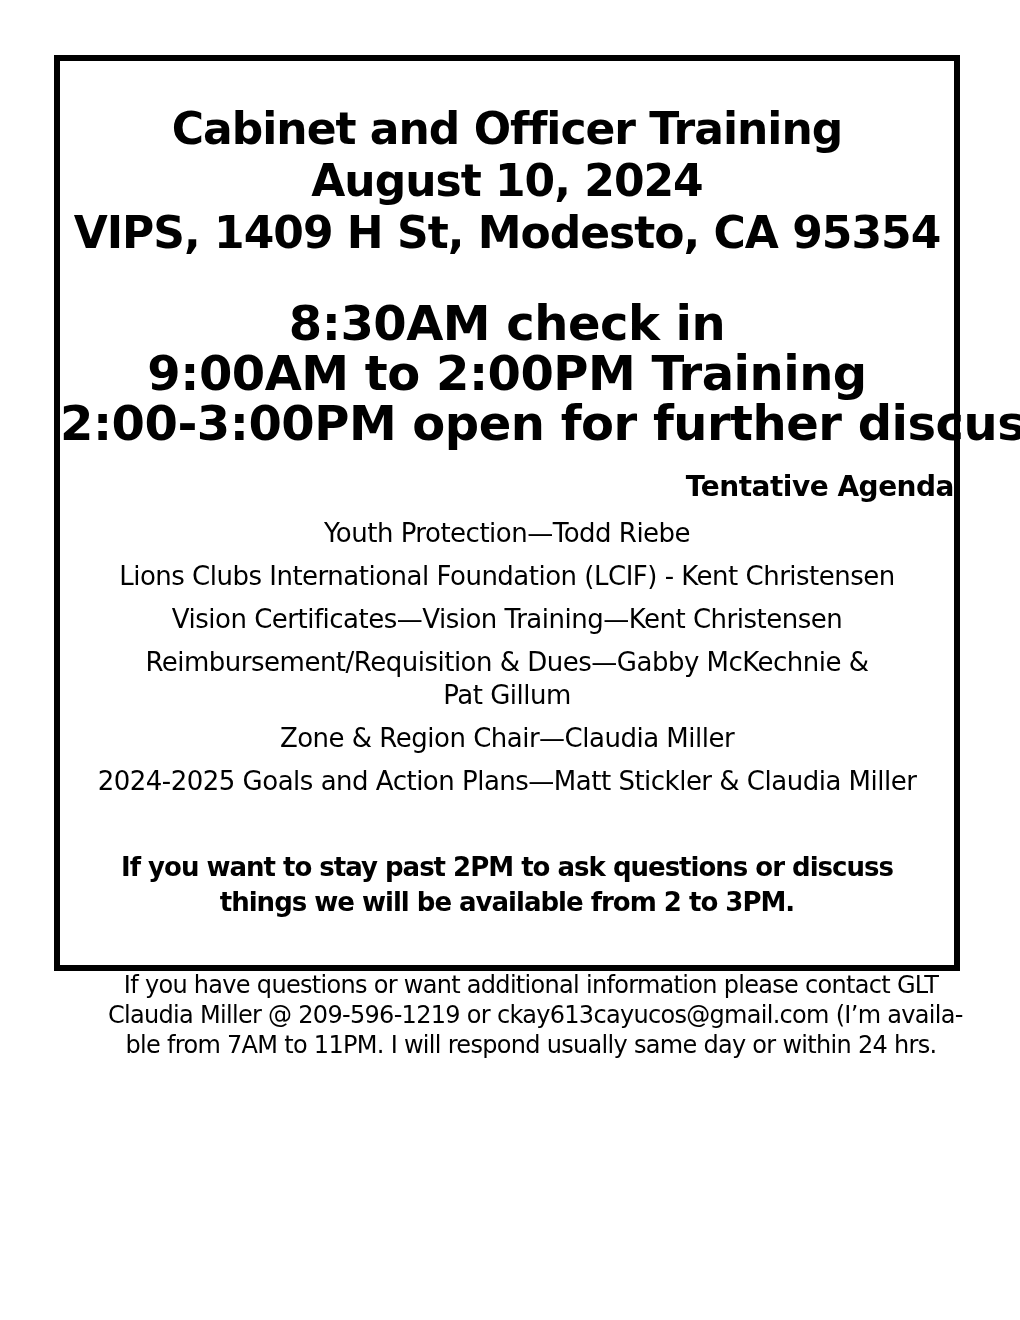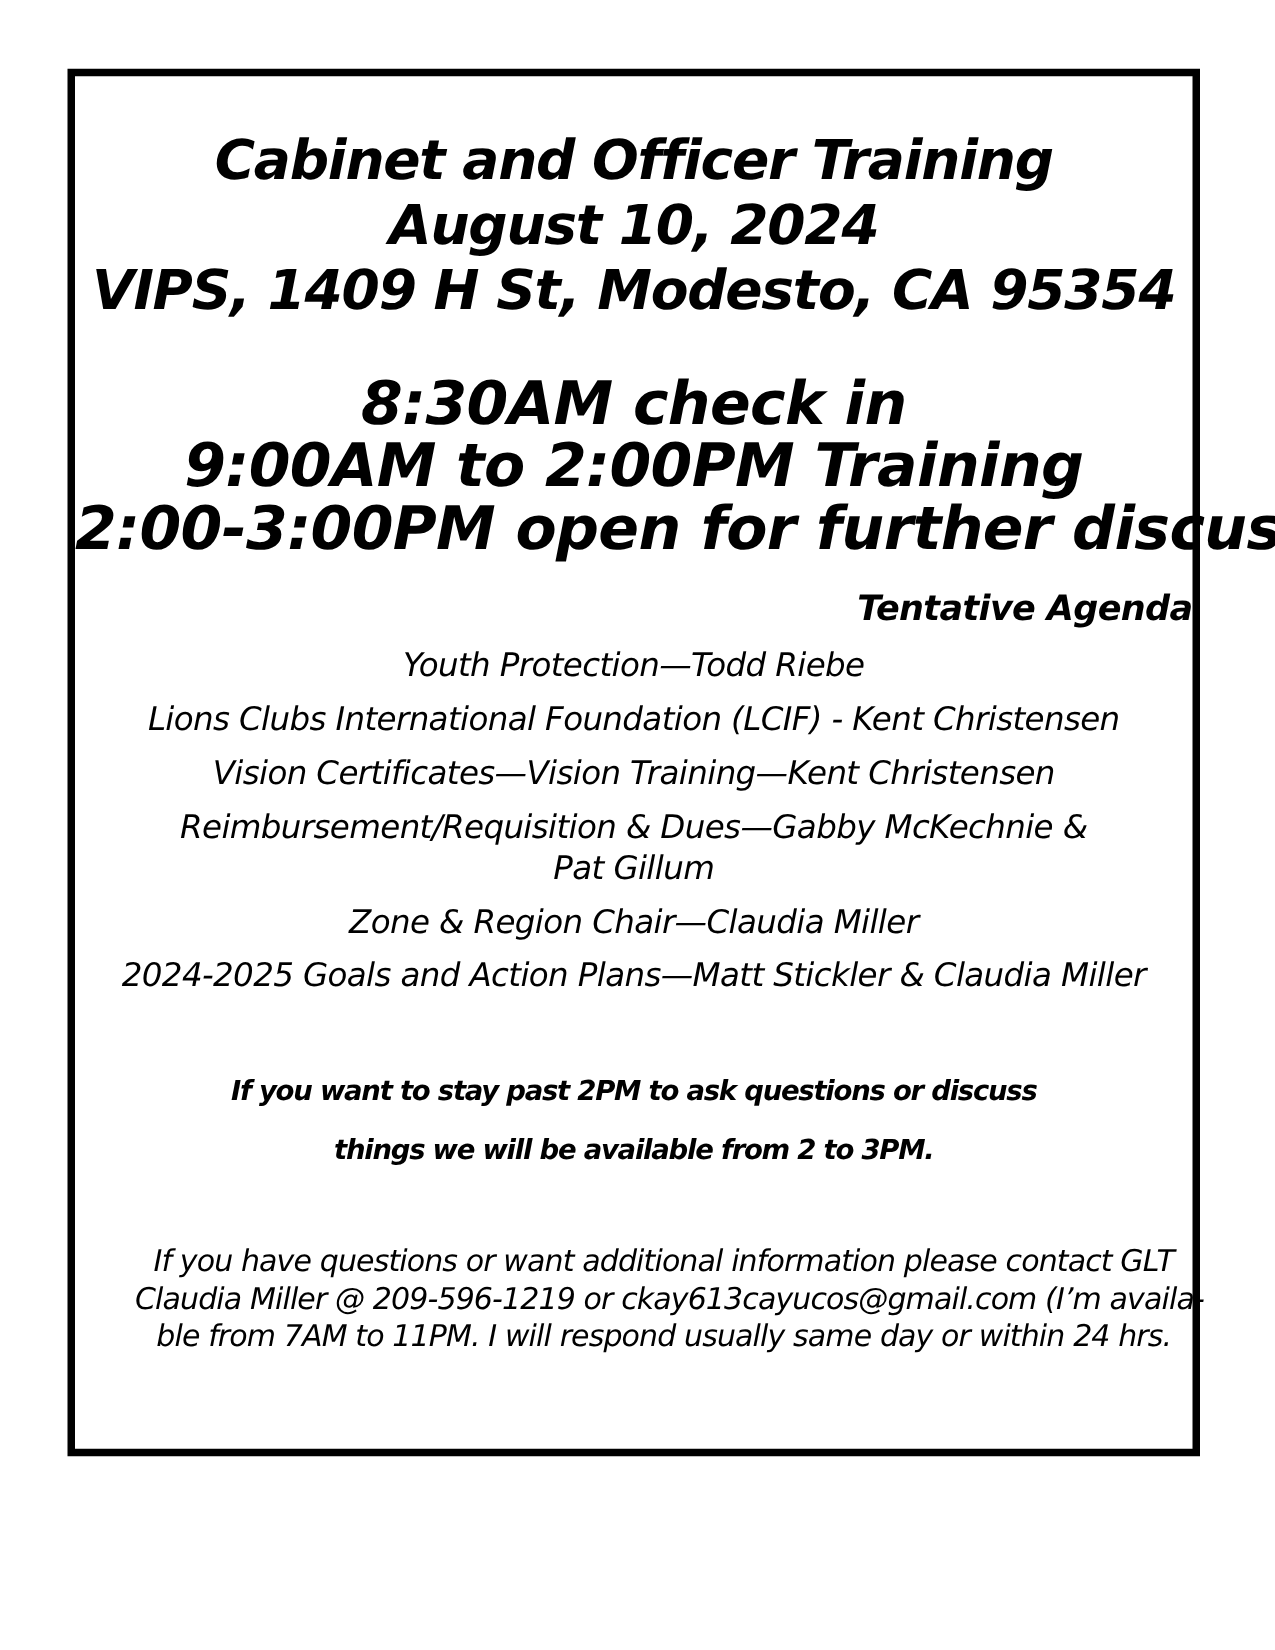--- a/index.html
+++ b/index.html
@@ -12,26 +12,25 @@
     height: 1320px;
     position: relative;
     font-family: "DejaVu Sans", "Liberation Sans", sans-serif;
     color: #000000;
   }
   .page-border {
     position: absolute;
     left: 54px;
     top: 55px;
     width: 906px;
-    height: 1110px;
+    height: 916px;
     border: 6px solid #000000;
     box-sizing: border-box;
     text-align: center;
     overflow: visible;
-    font-style: italic;
   }
   .title {
     margin: 42px 0 0 0;
     font-size: 44px;
     font-weight: bold;
     line-height: 52px;
     letter-spacing: -1px;
     white-space: pre;
   }
   .schedule {
@@ -56,23 +55,23 @@
   .agenda-item {
     margin: 0 0 10px 0;
     font-size: 26px;
     font-weight: normal;
     line-height: 33px;
     letter-spacing: -0.5px;
     white-space: pre;
   }
   .note {
     margin: 52px 0 0 0;
-    font-size: 22px;
+    font-size: 26px;
     font-weight: bold;
-    line-height: 47px;
+    line-height: 35px;
     letter-spacing: -1px;
     white-space: pre;
   }
   .contact {
     margin: 50px 0 0 0;
     font-size: 24px;
     font-weight: normal;
     line-height: 30px;
     letter-spacing: -0.7px;
     white-space: pre;

